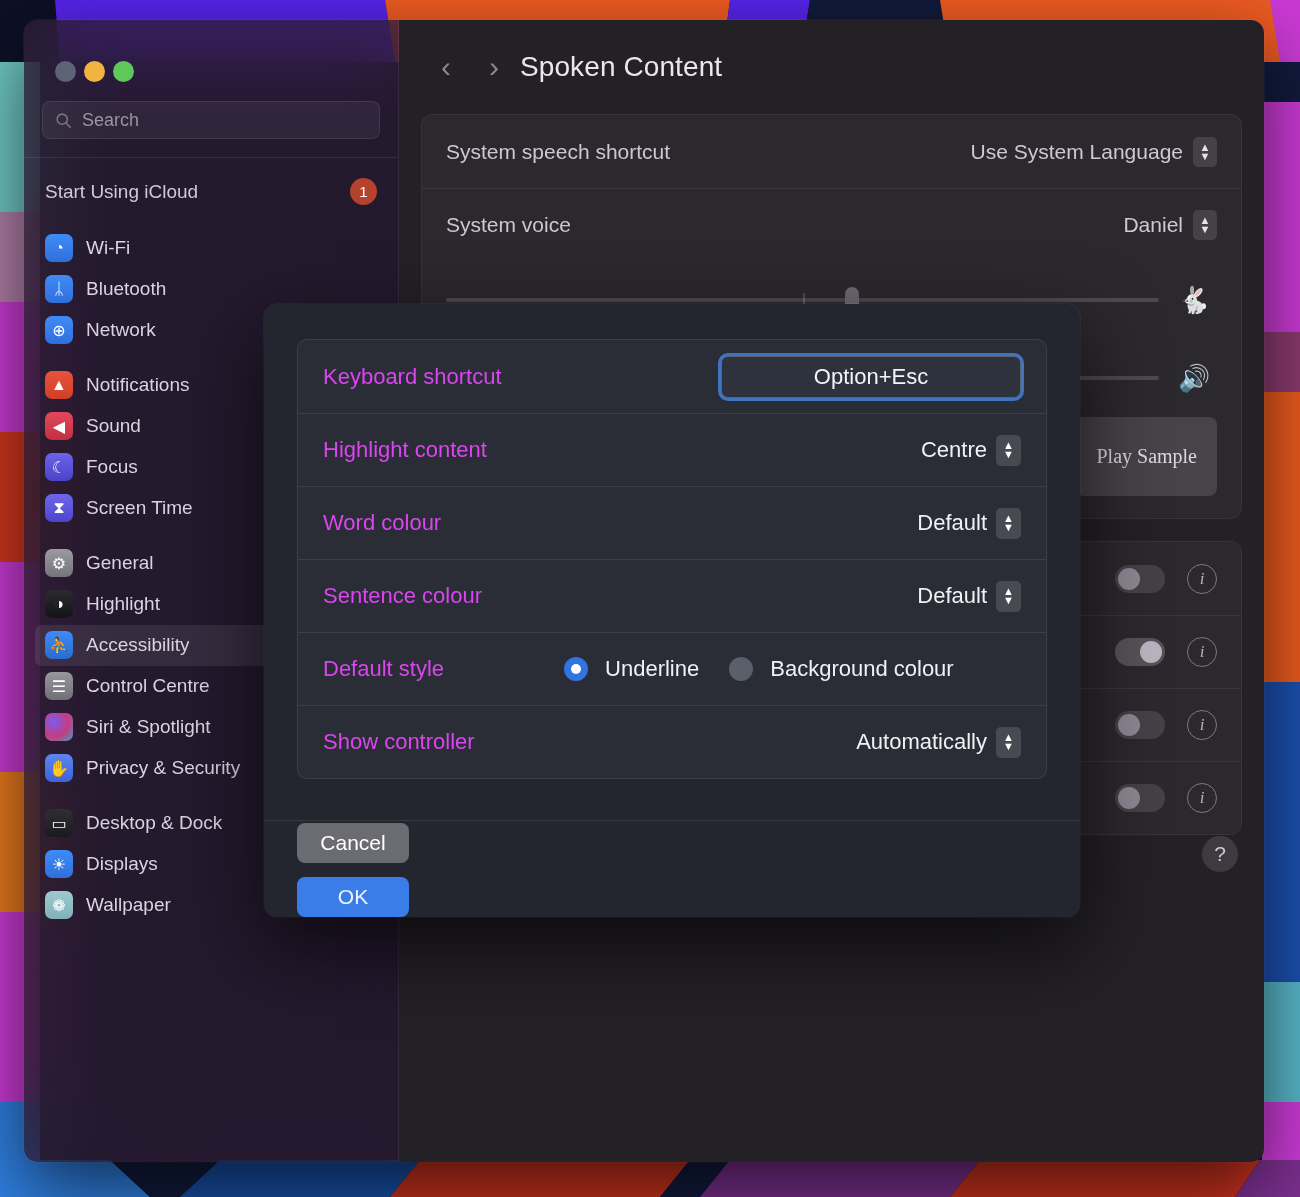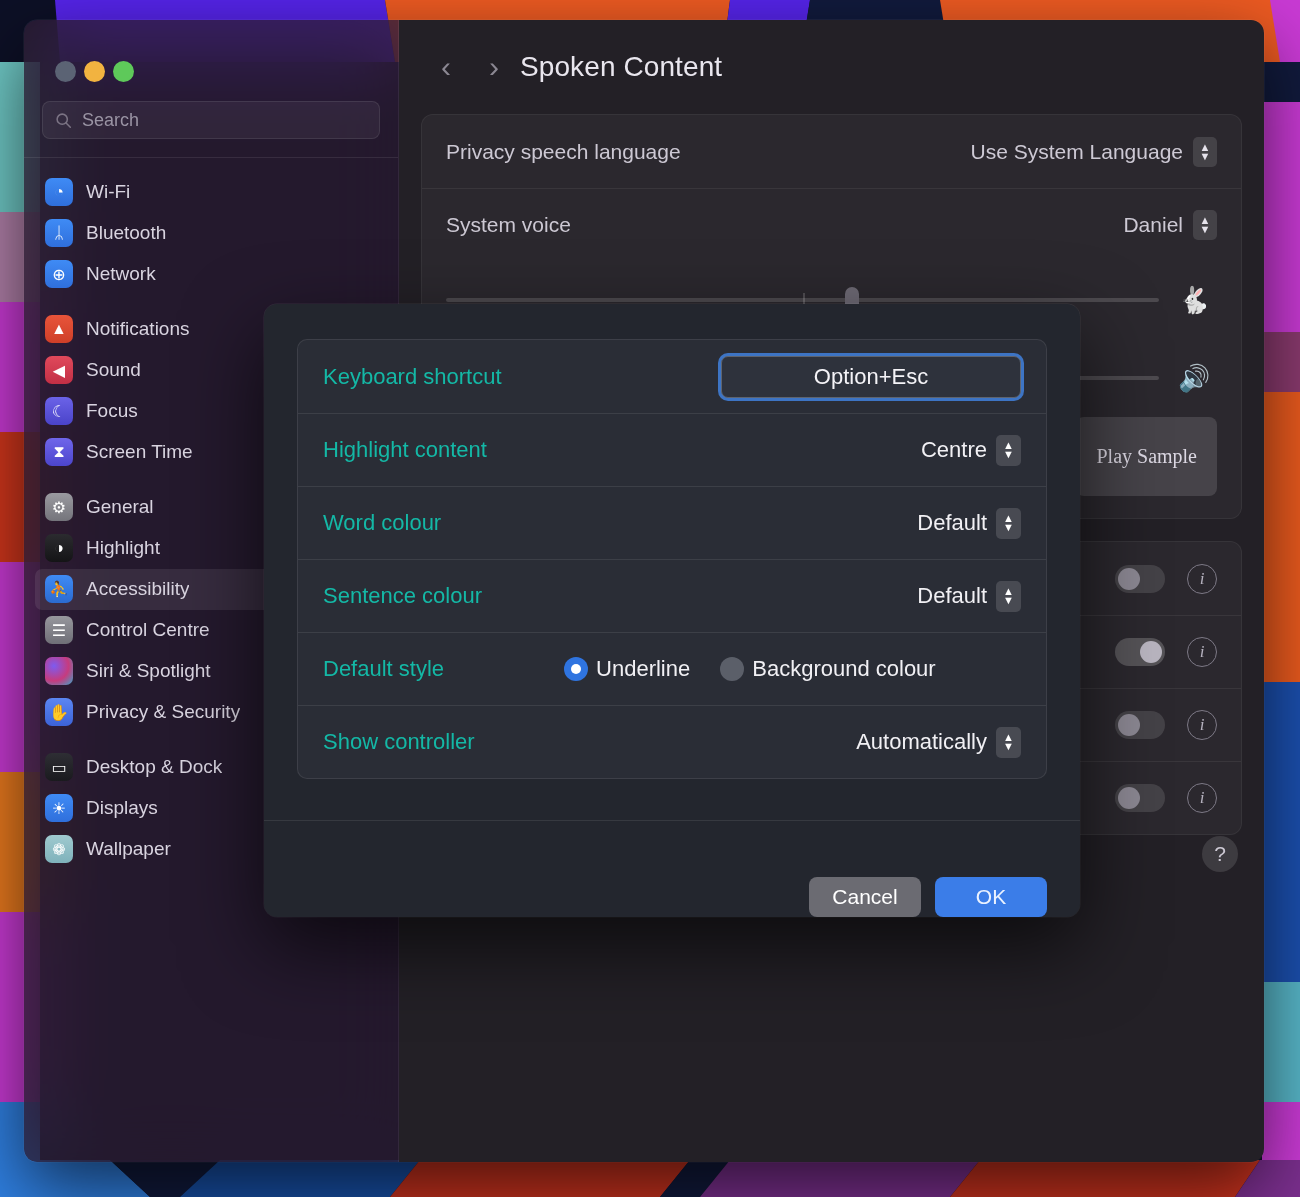--- a/index.html
+++ b/index.html
@@ -164,47 +164,47 @@
     display: flex; flex-direction: column;
   }
   #sheet-card {
     margin: 35px 33px 0 33px;
     background: #2a2d36;
     border: .5px solid rgba(255,255,255,.09);
     border-radius: 10px;
   }
   .srow { display: flex; align-items: center; height: 73px; padding: 0 25px; }
   .srow + .srow { border-top: .5px solid rgba(255,255,255,.085); }
-  .slabel { color: #14b8a6; font-size: 22px; }
+  .slabel { color: #d946ef; font-size: 22px; }
   .sval { margin-left: auto; display: flex; align-items: center; gap: 9px; color: #f1f0f4; font-size: 22px; }
   .sstepper {
     width: 25px; height: 31px; border-radius: 5px; background: rgba(255,255,255,.14);
     display: flex; flex-direction: column; align-items: center; justify-content: center;
     color: #fff; font-size: 11px; line-height: 9px;
   }
   #shortcut-btn {
     width: 300px; height: 42px; border-radius: 7px;
     background: #2e323c; border: .5px solid #5e646f;
     color: #f4f3f7; font-size: 22px;
     display: flex; align-items: center; justify-content: center;
     box-shadow: 0 0 0 3px #3d74c4;
     margin-left: auto;
   }
-  .radio-wrap { display: flex; align-items: center; gap: 8px; margin-left: 120px; }
+  .radio-wrap { display: flex; align-items: center; gap: 17px; margin-left: 120px; }
   .radio { width: 24px; height: 24px; border-radius: 50%; background: #5b5f69; position: relative; }
   .radio.checked { background: #2f74e0; }
   .radio.checked::after {
     content:''; position: absolute; left: 7px; top: 7px;
     width: 10px; height: 10px; border-radius: 50%; background: #fff;
   }
   .radio-label { color: #f1f0f4; font-size: 22px; }
   #sheet-footer {
     margin-top: auto; border-top: .5px solid rgba(255,255,255,.09);
-    height: 97px; display: flex; align-items: flex-end; justify-content: flex-end;
-    gap: 14px; padding: 0 33px;
+    height: 97px; display: flex; align-items: flex-start; justify-content: flex-end;
+    gap: 14px; padding: 0 33px; flex-direction: column;
   }
   .sbtn { height: 40px; border-radius: 8px; font-size: 21px; display: flex; align-items: center; justify-content: center; }
   #cancel-btn { background: #6b6b72; color: #fff; width: 112px; }
   #ok-btn { background: #3b7de8; color: #eaf2ff; width: 112px; }
 </style>
 </head>
 <body>
 
 <div id="wallpaper">
   <svg width="1300" height="1197" viewBox="0 0 1300 1197" style="position:absolute;inset:0">
@@ -261,20 +261,24 @@
           <circle cx="8.5" cy="8.5" r="6" fill="none" stroke="#b6b0bd" stroke-width="1.8"></circle>
           <line x1="13" y1="13" x2="18" y2="18" stroke="#b6b0bd" stroke-width="1.8" stroke-linecap="round"></line>
         </svg>
         <input id="search-input" type="text" placeholder="Search" style="">
       </div>
     </div>
 
     <div id="sb-sep"></div>
 
     <div id="sb-scroll">
+      <div id="icloud-row">
+        <span>Start Using iCloud</span>
+        <span class="badge">1</span>
+      </div>
       <div id="sb-groups">
           <div class="sb-group">
             <div class="sb-row">
               <span class="ic ic-wifi">◔</span>
               <span class="lbl">Wi-Fi</span>
             </div>
             <div class="sb-row">
               <span class="ic ic-bt">ᛦ</span>
               <span class="lbl">Bluetooth</span>
             </div>
@@ -352,21 +356,21 @@
         <span>‹</span>
       </div>
       <div class="navbtn">
         <span>›</span>
       </div>
       <div id="page-title">Spoken Content</div>
     </div>
 
     <div class="card">
       <div class="crow">
-        <span>Privacy speech language</span>
+        <span>System speech shortcut</span>
         <span class="val">
           <span>Use System Language</span>
           <span class="stepper">
               <span>▲</span>
               <span>▼</span>
             </span>
         </span>
       </div>
       <div class="crow">
         <span>System voice</span>

